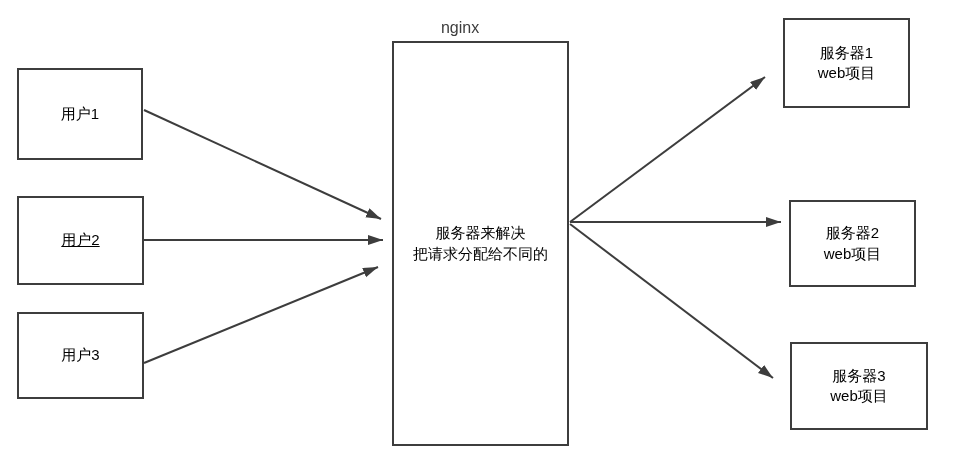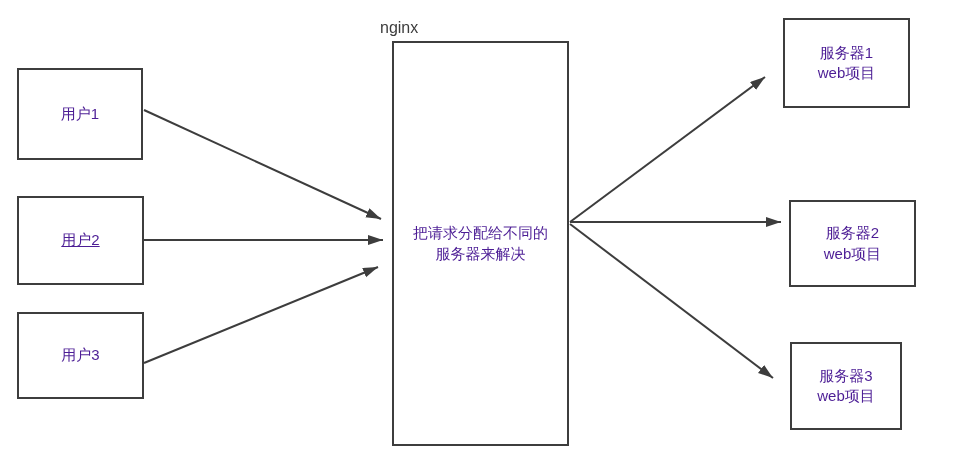--- a/index.html
+++ b/index.html
@@ -13,47 +13,47 @@
     height: 463px;
     background: #ffffff;
     font-family: "Liberation Sans", "DejaVu Sans", sans-serif;
     overflow: hidden;
   }
   .node {
     position: absolute;
     box-sizing: border-box;
     border: 2px solid #3d3d3d;
     background: #ffffff;
-    color: #4c1d95;
+    color: #000000;
     font-size: 15px;
     line-height: 1.35;
     display: flex;
     flex-direction: column;
     align-items: center;
     justify-content: center;
     text-align: center;
   }
   .node span { display: block; white-space: nowrap; }
   .floating-label {
     position: absolute;
     color: #3d3d3d;
     font-size: 16px;
-    text-align: left;
+    text-align: center;
     white-space: nowrap;
   }
   
   #box-user1 { left: 17px;  top: 68px;  width: 126px; height: 92px; }
   #box-user2 { left: 17px;  top: 196px; width: 127px; height: 89px; text-decoration: underline; }
   #box-user3 { left: 17px;  top: 312px; width: 127px; height: 87px; align-items: center; }
   
   #box-nginx { left: 392px; top: 41px;  width: 177px; height: 405px; }
   
   #box-server1 { left: 783px; top: 18px;  width: 127px; height: 90px; }
   #box-server2 { left: 789px; top: 175px; width: 127px; height: 87px; margin-top: 25px; }
-  #box-server3 { left: 790px; top: 342px; width: 112px; height: 88px; }
+  #box-server3 { left: 790px; top: 342px; width: 138px; height: 88px; }
   
   #nginx-title { left: 380px; top: 19px; width: 160px; }
   .arrows {
     position: absolute;
     left: 0; top: 0;
     width: 955px;
     height: 463px;
     pointer-events: none;
   }
 </style>
@@ -83,22 +83,22 @@
   </div>
   <div class="node" id="box-user2">
     <span>用户2</span>
   </div>
   <div class="node" id="box-user3">
     <span>用户3</span>
   </div>
 
   <div class="floating-label" id="nginx-title">nginx</div>
   <div class="node" id="box-nginx">
+    <span>服务器来解决</span>
     <span>把请求分配给不同的</span>
-    <span>服务器来解决</span>
   </div>
 
   <div class="node" id="box-server1">
     <span>服务器1</span>
     <span>web项目</span>
   </div>
   <div class="node" id="box-server2">
     <span>服务器2</span>
     <span>web项目</span>
   </div>

